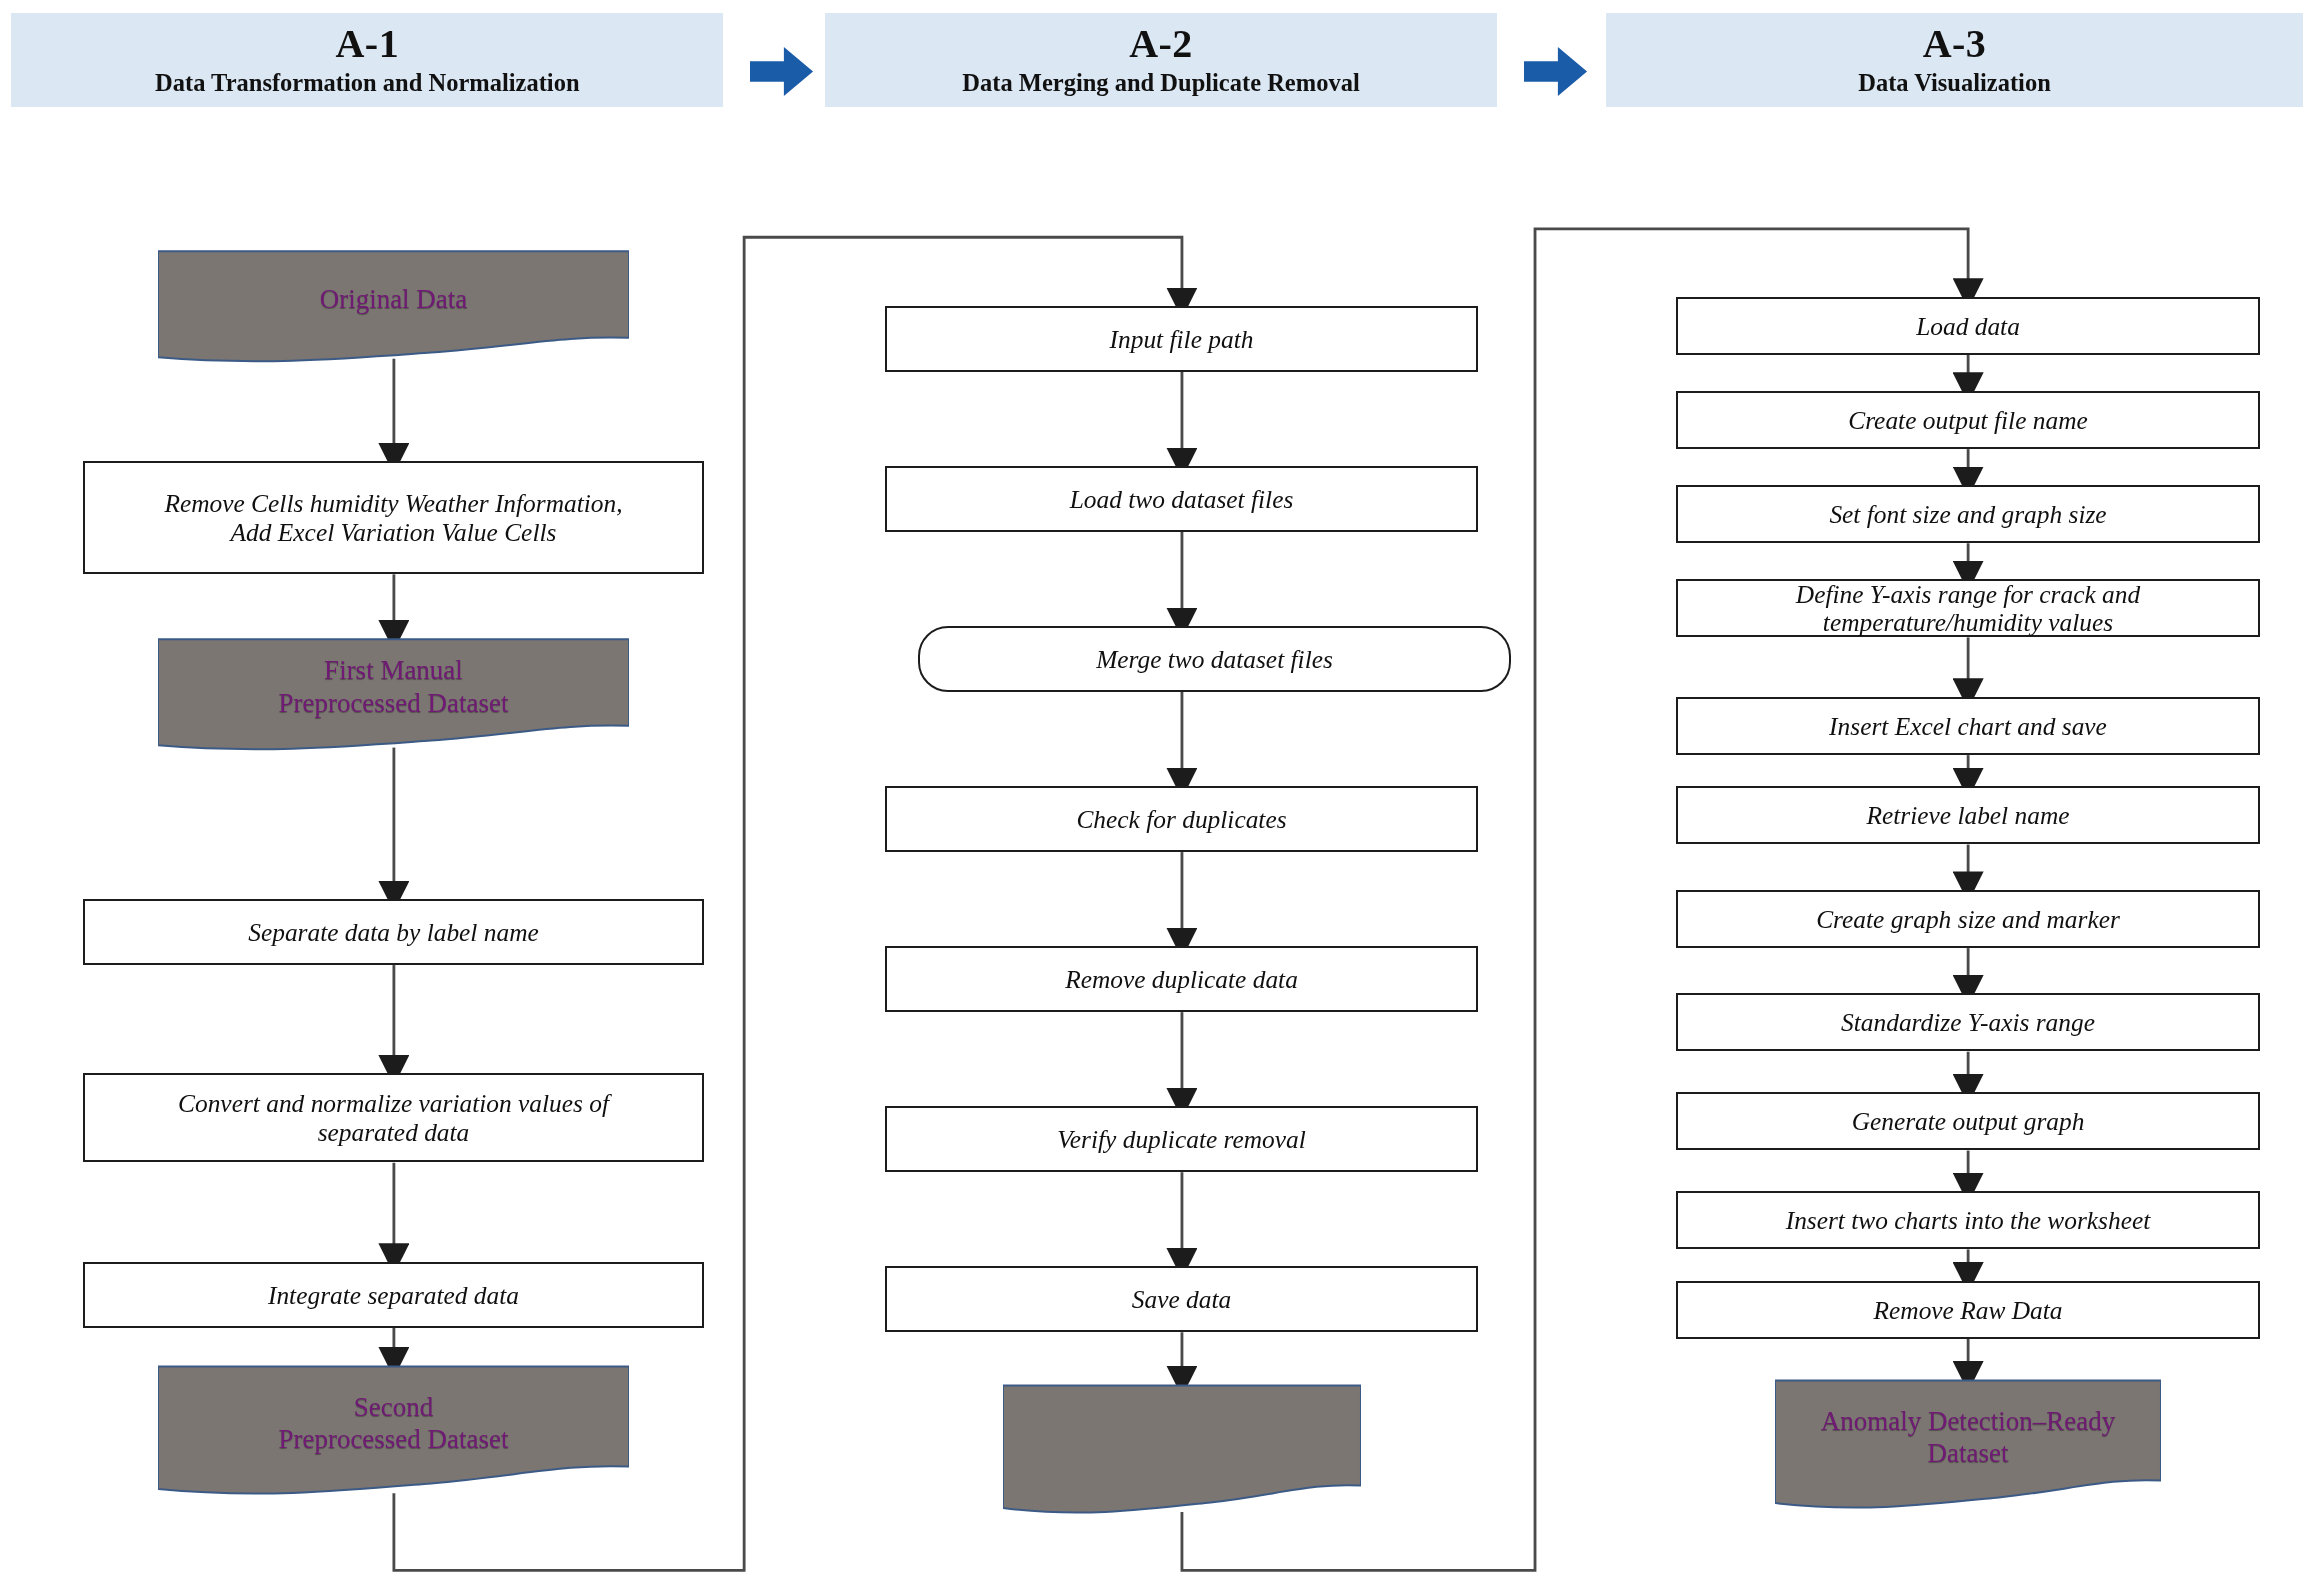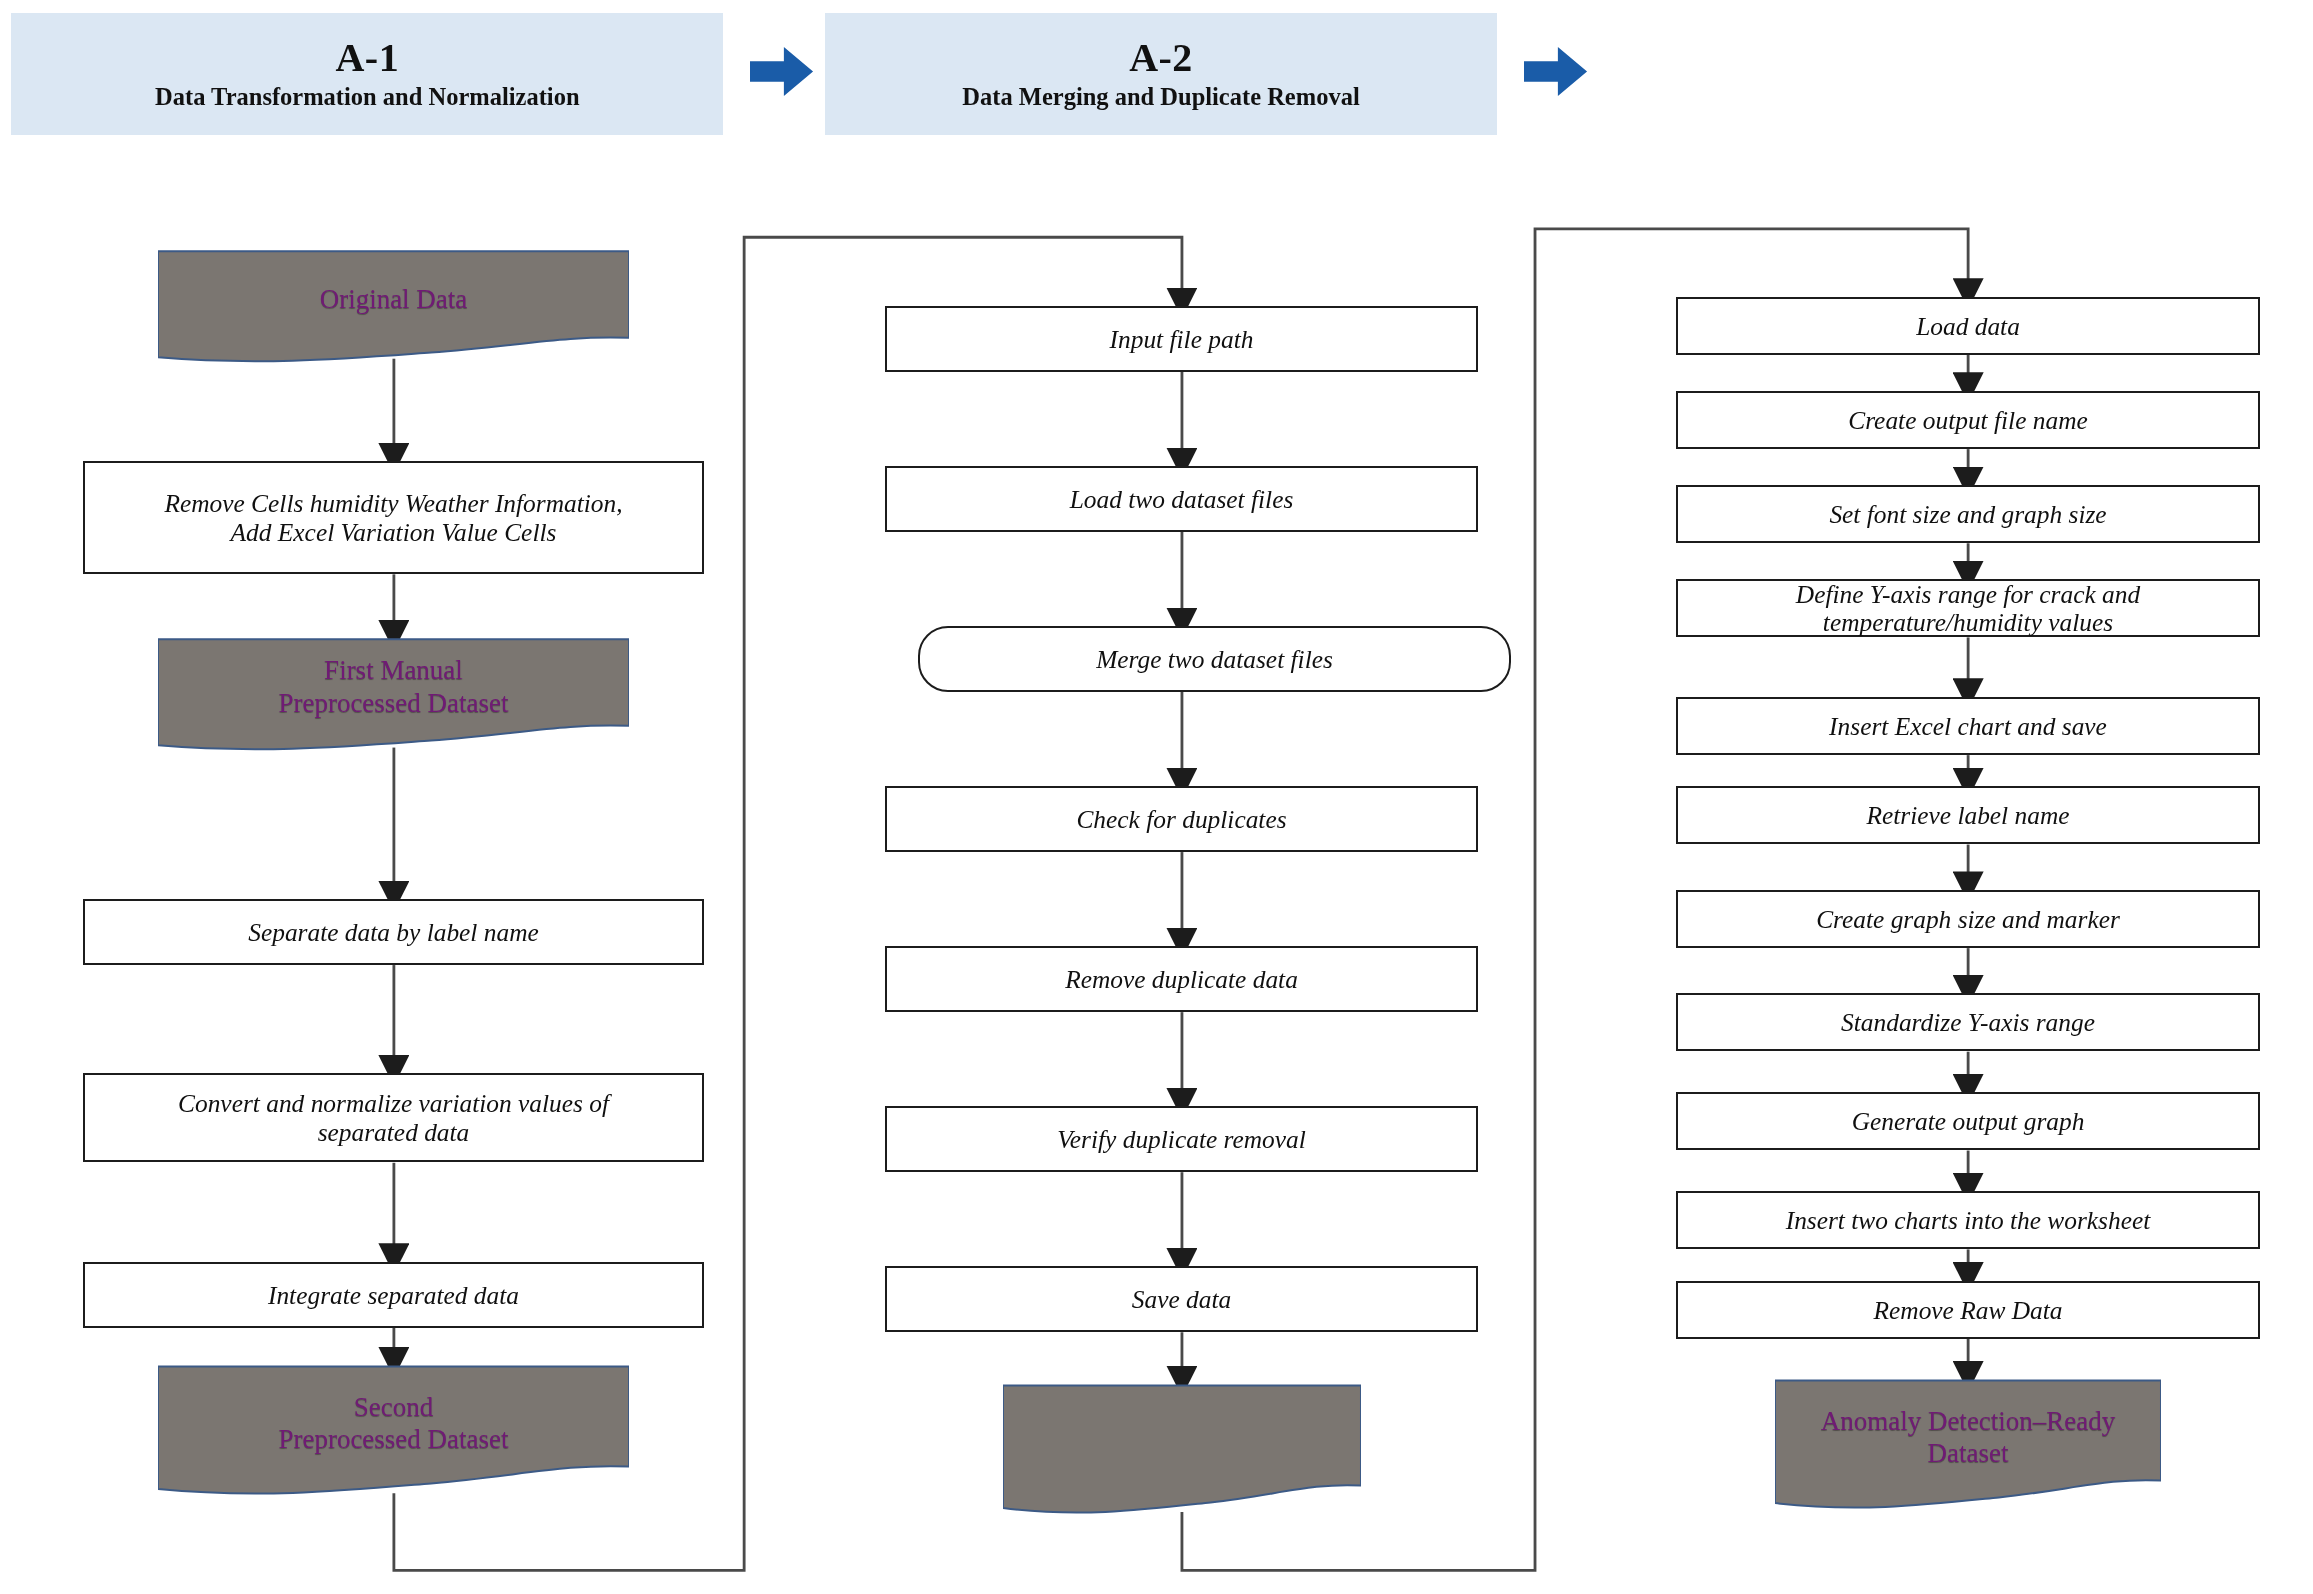--- a/index.html
+++ b/index.html
@@ -5,21 +5,21 @@
 <style>
   html,body{margin:0;padding:0;background:#ffffff;}
   body{
     width:2314px;height:1594px;position:relative;overflow:hidden;
     font-family:"Liberation Serif","DejaVu Serif",serif;
   }
   #stage{position:absolute;left:0;top:0;width:2314px;height:1594px;}
 
   
   .hdr{
-    position:absolute;top:13px;height:122px;
+    position:absolute;top:13px;height:94px;
     background:#dbe7f3;
     display:flex;flex-direction:column;align-items:center;justify-content:center;
     box-sizing:border-box;
   }
   .hdr .code{
     font-size:40px;font-weight:bold;color:#111;letter-spacing:0.5px;
     line-height:1.0;margin-bottom:5.6px;
   }
   .hdr .sub{
     font-size:24.5px;font-weight:bold;color:#111;line-height:1.05;white-space:nowrap;
@@ -67,20 +67,24 @@
 
   <div class="hdr" id="hdr2">
     <div class="code">A-2</div>
     <div class="sub">Data Merging and Duplicate Removal</div>
   </div>
 
   <svg class="bigarrow" style="left:1524px;" viewBox="0 0 68 56">
     <polygon points="0,17 36,17 36,2 67,28 36,54 36,39 0,39" fill="#1a5ca8"></polygon>
   </svg>
 
+  <div class="hdr" id="hdr3">
+    <div class="code">A-3</div>
+    <div class="sub">Data Visualization</div>
+  </div>
 
   <svg id="wires" viewBox="0 0 2457 1693">
     <defs>
       <marker id="ah" viewBox="0 0 12 12" refX="6" refY="6" markerWidth="11" markerHeight="11" orient="auto-start-reverse">
         <path d="M0,0 L12,6 L0,12 z" fill="#1c1c1c"></path>
       </marker>
     </defs>
     <g id="wire-group" stroke="#4a4a4a" stroke-width="3" fill="none">
         <path d="M418,381 L418,487" marker-end="url(#ah)"></path>
         <path d="M418,610 L418,675" marker-end="url(#ah)"></path>

